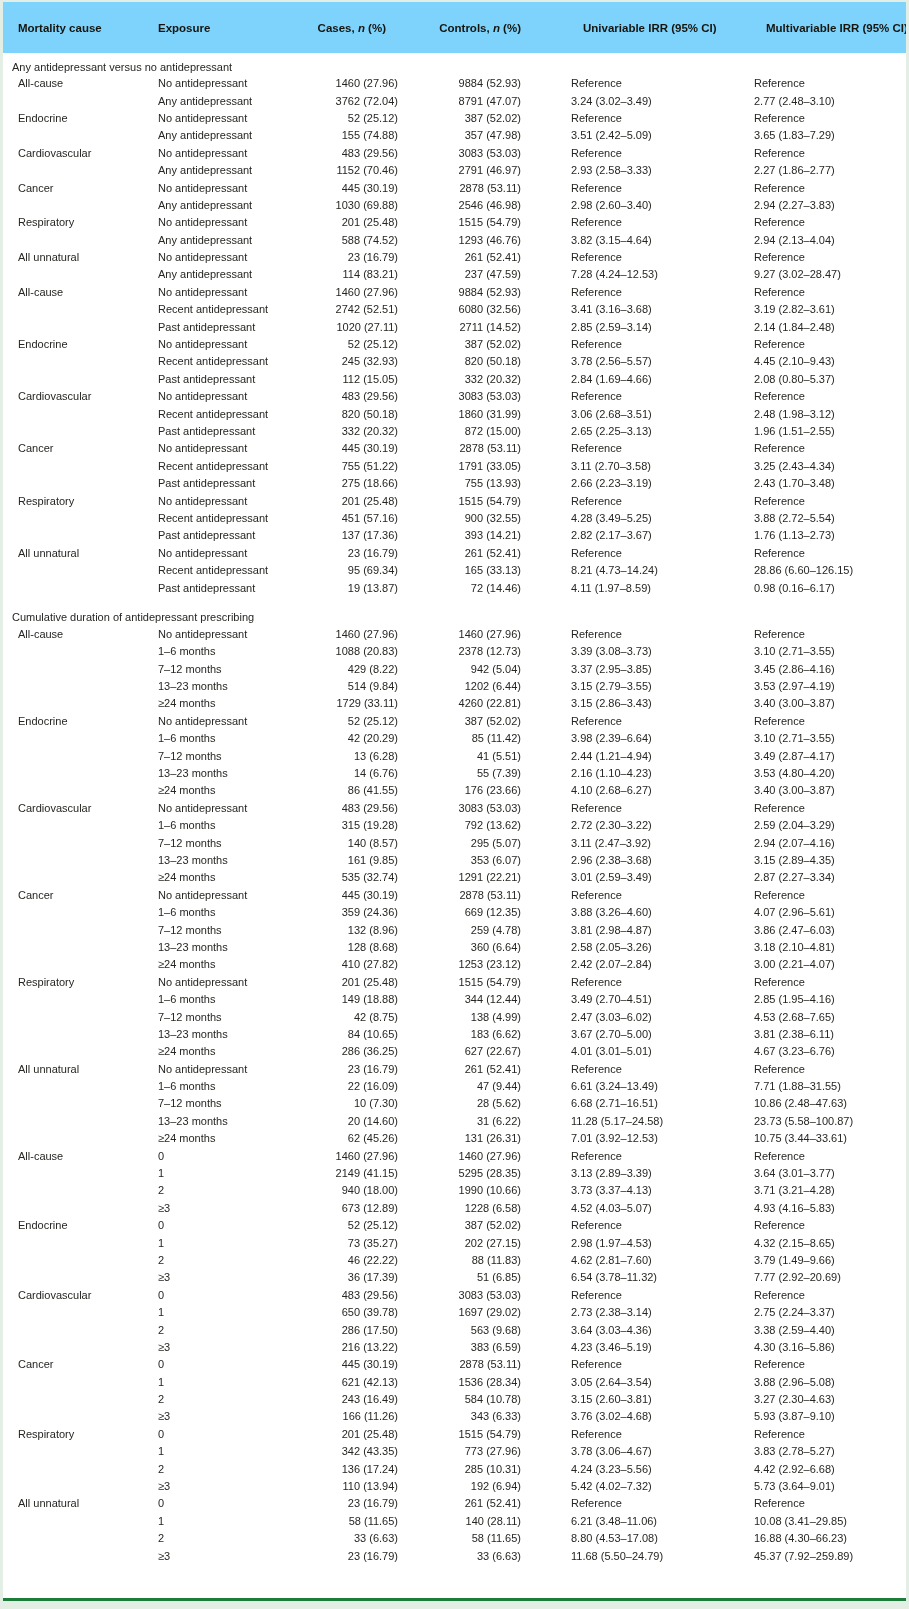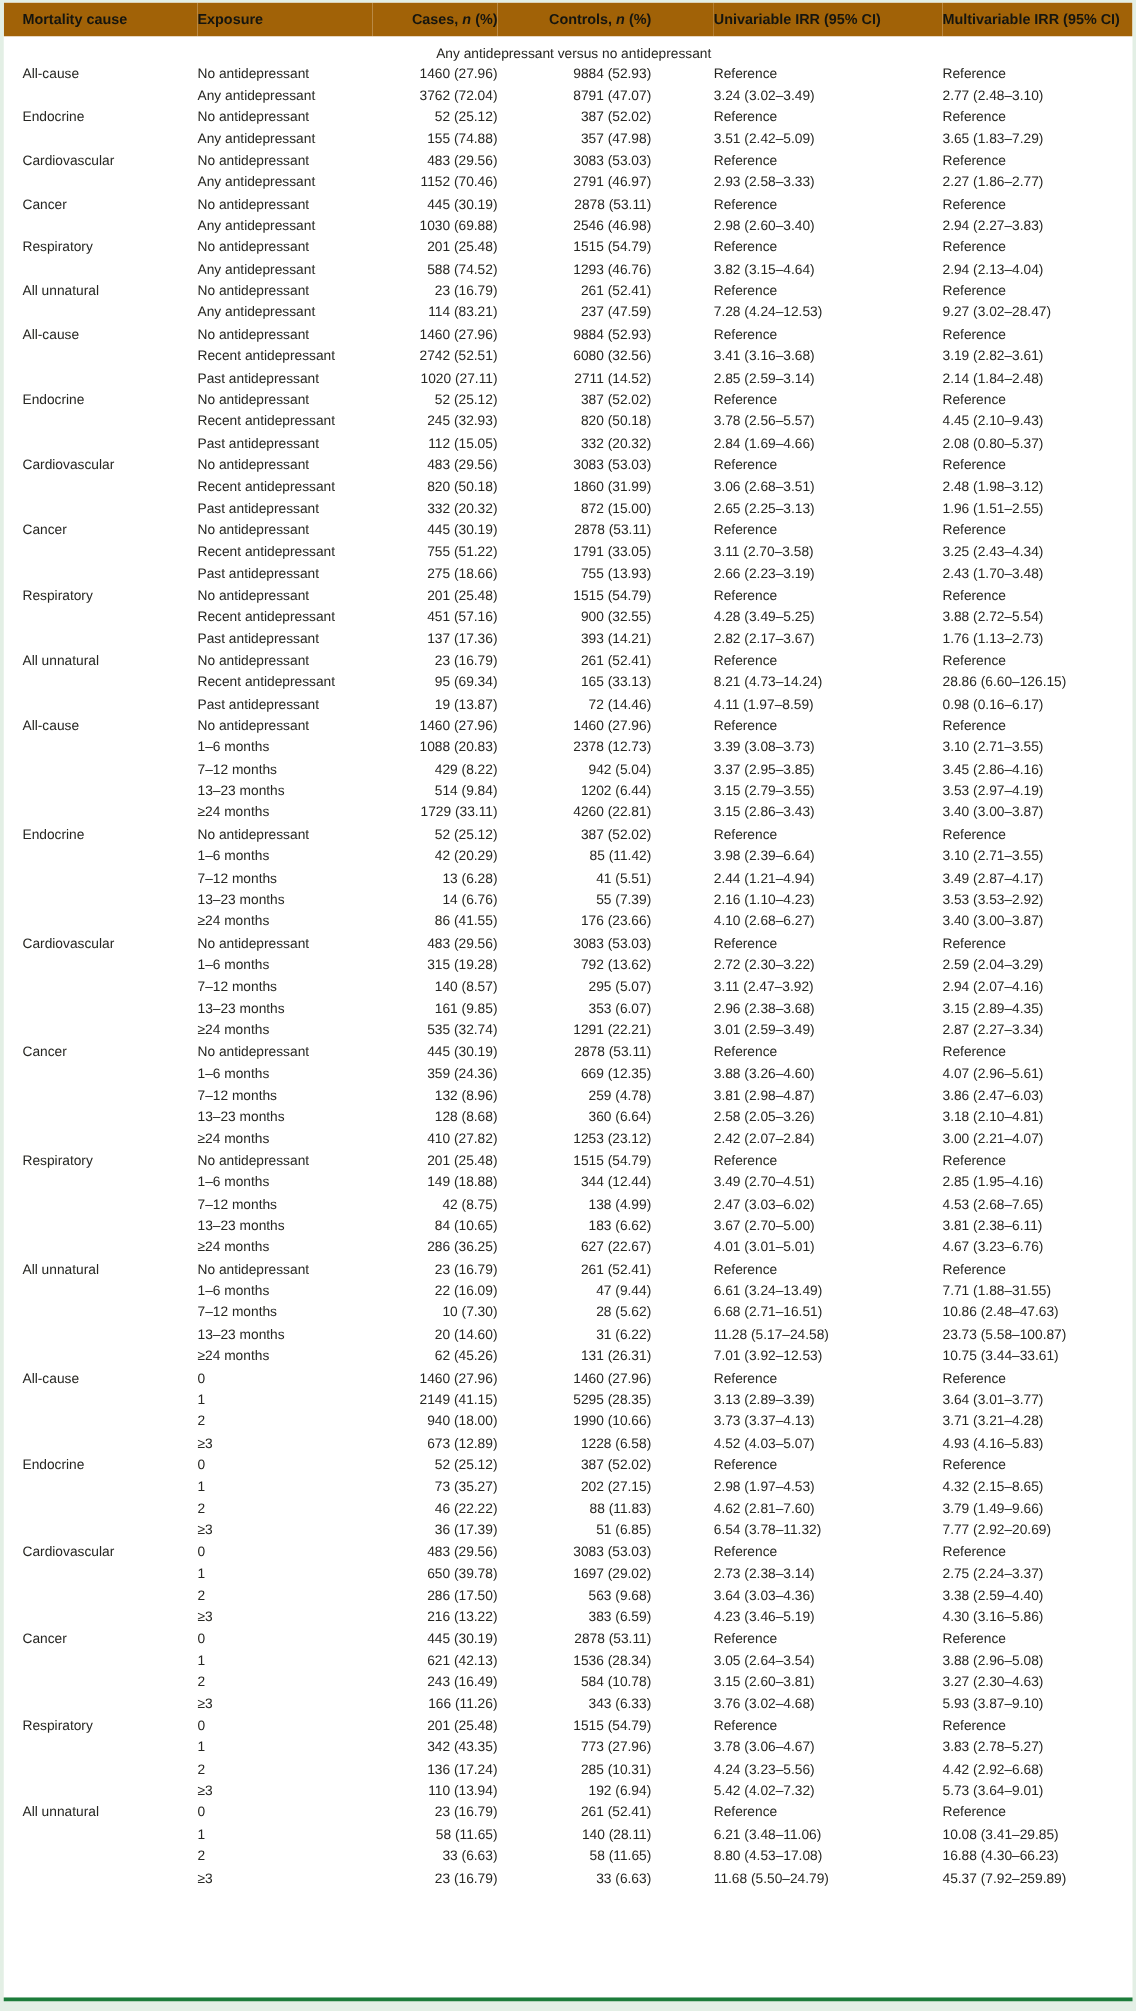--- a/index.html
+++ b/index.html
@@ -33,27 +33,27 @@
     width: 903px;
     table-layout: fixed;
   }
   col.w0 { width: 155px; }
   col.w1 { width: 140px; }
   col.w2 { width: 100px; }
   col.w3 { width: 173px; }
   col.w4 { width: 183px; }
   col.w5 { width: 152px; }
   thead th {
-    background: #a16207;
+    background: #7dd3fc;
     height: 27px;
     font-size: 11.5px;
     font-weight: bold;
     color: #15150f;
     text-align: left;
-    padding: 0;
+    padding: 12px;
     vertical-align: middle;
     white-space: nowrap;
   }
   thead th i { font-style: italic; }
   td {
     height: 17.4px;
     padding: 0;
     font-size: 11px;
     line-height: 1;
     vertical-align: middle;
@@ -67,21 +67,21 @@
   th.c3, td.c3 { text-align: right; padding-right: 50px; }
   th.c4, td.c4 { text-align: left; }
   th.c5, td.c5 { text-align: left; }
   tr.section-row td {
     padding-left: 9px;
     padding-top: 13px;
     height: 16px;
     font-size: 11px;
     color: #262622;
   }
-  tr.section-row.first td { padding-top: 6px; text-align: center; }
+  tr.section-row.first td { padding-top: 6px; }
   .bottom-rule {
     position: absolute;
     left: 3px;
     bottom: 8px;
     width: 903px;
     height: 3px;
     background: #1c7c3a;
   }
 </style>
 </head>
@@ -345,20 +345,23 @@
             <td class="c5">28.86 (6.60–126.15)</td>
           </tr>
           <tr>
             <td class="c0"></td>
             <td class="c1">Past antidepressant</td>
             <td class="c2">19 (13.87)</td>
             <td class="c3">72 (14.46)</td>
             <td class="c4">4.11 (1.97–8.59)</td>
             <td class="c5">0.98 (0.16–6.17)</td>
           </tr>
+          <tr class="section-row">
+            <td colspan="6">Cumulative duration of antidepressant prescribing</td>
+          </tr>
           <tr>
             <td class="c0">All-cause</td>
             <td class="c1">No antidepressant</td>
             <td class="c2">1460 (27.96)</td>
             <td class="c3">1460 (27.96)</td>
             <td class="c4">Reference</td>
             <td class="c5">Reference</td>
           </tr>
           <tr>
             <td class="c0"></td>
@@ -415,21 +418,21 @@
             <td class="c3">41 (5.51)</td>
             <td class="c4">2.44 (1.21–4.94)</td>
             <td class="c5">3.49 (2.87–4.17)</td>
           </tr>
           <tr>
             <td class="c0"></td>
             <td class="c1">13–23 months</td>
             <td class="c2">14 (6.76)</td>
             <td class="c3">55 (7.39)</td>
             <td class="c4">2.16 (1.10–4.23)</td>
-            <td class="c5">3.53 (3.53–2.92)</td>
+            <td class="c5">3.53 (4.80–4.20)</td>
           </tr>
           <tr>
             <td class="c0"></td>
             <td class="c1">≥24 months</td>
             <td class="c2">86 (41.55)</td>
             <td class="c3">176 (23.66)</td>
             <td class="c4">4.10 (2.68–6.27)</td>
             <td class="c5">3.40 (3.00–3.87)</td>
           </tr>
           <tr>

